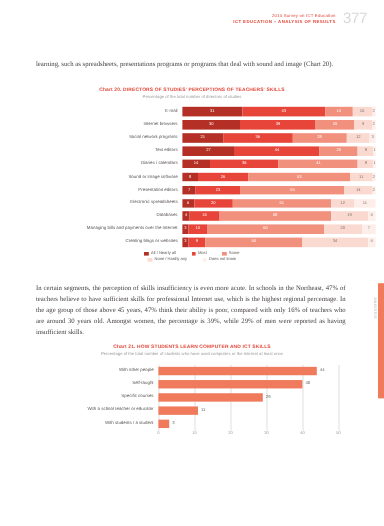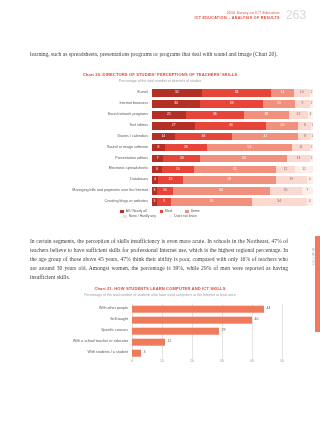--- a/index.html
+++ b/index.html
@@ -229,21 +229,21 @@
 </head>
 <body>
 
 <div class="page">
 
   <div class="runhead">
     <div class="runhead-lines">
       <div class="runhead-l1">2010  Survey on ICT Education</div>
       <div class="runhead-l2">ICT EDUCATION – ANALYSIS OF RESULTS</div>
     </div>
-    <div class="folio">263</div>
+    <div class="folio">377</div>
   </div>
 
   <p class="para para-1">learning, such as spreadsheets, presentations programs or programs that deal with sound and image (Chart 20).</p>
 
   <div class="chart-block chart-20">
     <div class="chart-title">Chart 20. DIRECTORS OF STUDIES' PERCEPTIONS OF TEACHERS' SKILLS</div>
     <div class="chart-subtitle">Percentage of the total number of directors of studies</div>
     <div class="sb-rows" id="sb-rows">
         <div class="sb-row">
           <div class="sb-label">E-mail</div>

